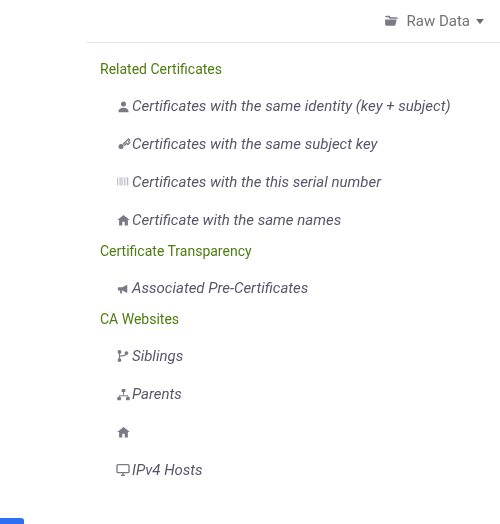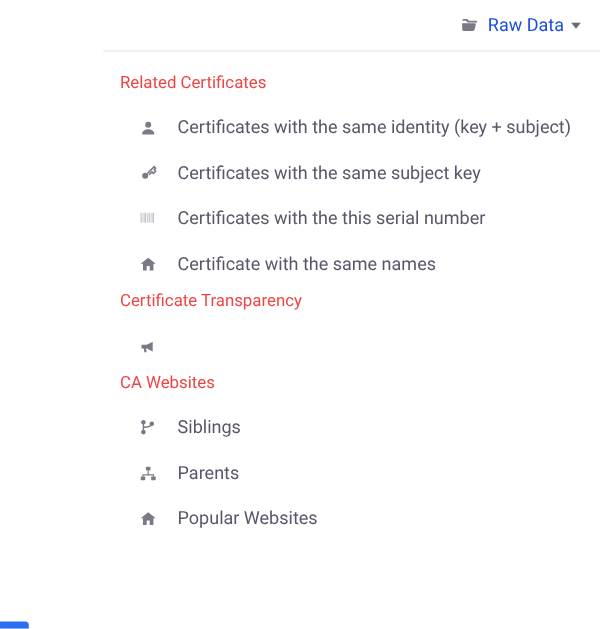--- a/index.html
+++ b/index.html
@@ -1,25 +1,25 @@
 <!DOCTYPE html>
 <html><head>
 <meta charset="utf-8">
 <style>
   * { box-sizing: border-box; margin: 0; padding: 0; }
   html, body { width: 500px; height: 524px; font-family: -apple-system, BlinkMacSystemFont, "Segoe UI", Roboto, Helvetica, Arial, sans-serif; background: #fff; color: #4a4a5a; }
   .wrap { width: 500px; height: 524px; position: relative; overflow: hidden; }
   .topbar { height: 42px; display: flex; align-items: center; justify-content: flex-end; padding: 0 16px 0 0; gap: 24px; }
-  .tb-item { display: flex; align-items: center; gap: 6px; color: #1d4ed8; font-size: 15px; cursor: pointer; }
+  .tb-item { display: flex; align-items: center; gap: 6px; color: #737373; font-size: 15px; cursor: pointer; }
   .tb-item .txt-explore { text-decoration: underline; text-underline-offset: 5px; }
   .caret { width: 0; height: 0; border-left: 4px solid transparent; border-right: 4px solid transparent; border-top: 5px solid #6a6a7a; display: inline-block; }
   .divider { height: 1px; background: #e6e6ea; margin-left: 86px; }
   .panel { padding: 14px 18px 0 100px; }
-  .section-title { font-size: 14px; color: #ef4444; margin: 4px 0 10px 0; font-weight: 400; }
-  .item { display: flex; align-items: center; gap: 16px; padding: 10px 0 10px 14px; cursor: pointer; }
+  .section-title { font-size: 14px; color: #4d7c0f; margin: 4px 0 10px 0; font-weight: 400; }
+  .item { display: flex; align-items: center; padding: 10px 0 10px 14px; cursor: pointer; font-style: italic; }
   .item-label { font-size: 15px; color: #57576a; }
   .icon-slot { width: 18px; height: 18px; display: flex; align-items: center; justify-content: center; color: #7a7a86; flex: 0 0 18px; }
   svg { display: block; }
   
   .accent { position: absolute; left: 0; bottom: 0; width: 24px; height: 6px; background: #2d6ff2; border-top-right-radius: 3px; }
 </style>
 </head>
 <body>
 <div class="wrap">
 
@@ -86,20 +86,21 @@
   </div>
 
   <div class="section-title">Certificate Transparency</div>
 
   <div class="item">
     <span class="icon-slot">
       <svg viewBox="0 0 24 24" width="15" height="15" fill="#7a7a86">
             <path d="M3 10v4a1 1 0 0 0 1 1h2l1 5h3l-1-5h1l8 4V6l-8 4H4a1 1 0 0 0-1 1z"></path>
           </svg>
     </span>
+    <span class="item-label">Associated Pre-Certificates</span>
   </div>
 
   <div class="section-title">CA Websites</div>
 
   <div class="item">
     <span class="icon-slot">
       <svg viewBox="0 0 24 24" width="14" height="14" fill="none" stroke="#7a7a86" stroke-width="2">
             <circle cx="6" cy="5" r="2.3" fill="#7a7a86"></circle>
             <circle cx="6" cy="19" r="2.3" fill="#7a7a86"></circle>
             <circle cx="18" cy="7" r="2.3" fill="#7a7a86"></circle>
@@ -121,21 +122,29 @@
     <span class="item-label">Parents</span>
   </div>
 
 
   <div class="item">
     <span class="icon-slot">
       <svg viewBox="0 0 24 24" width="15" height="15" fill="#7a7a86">
             <path d="M12 3 2 11h3v9h5v-6h4v6h5v-9h3z"></path>
           </svg>
     </span>
-    <span class="item-label">Popular Websites</span>
   </div>
 
+  <div class="item">
+    <span class="icon-slot">
+      <svg viewBox="0 0 24 24" width="16" height="16" fill="none" stroke="#7a7a86" stroke-width="2">
+            <rect x="3" y="4" width="18" height="12" rx="1.5"></rect>
+            <path d="M9 20h6M12 16v4"></path>
+          </svg>
+    </span>
+    <span class="item-label">IPv4 Hosts</span>
+  </div>
 
 </div>
 
 <div class="accent"></div>
 
 </div>
 
 </body></html>

